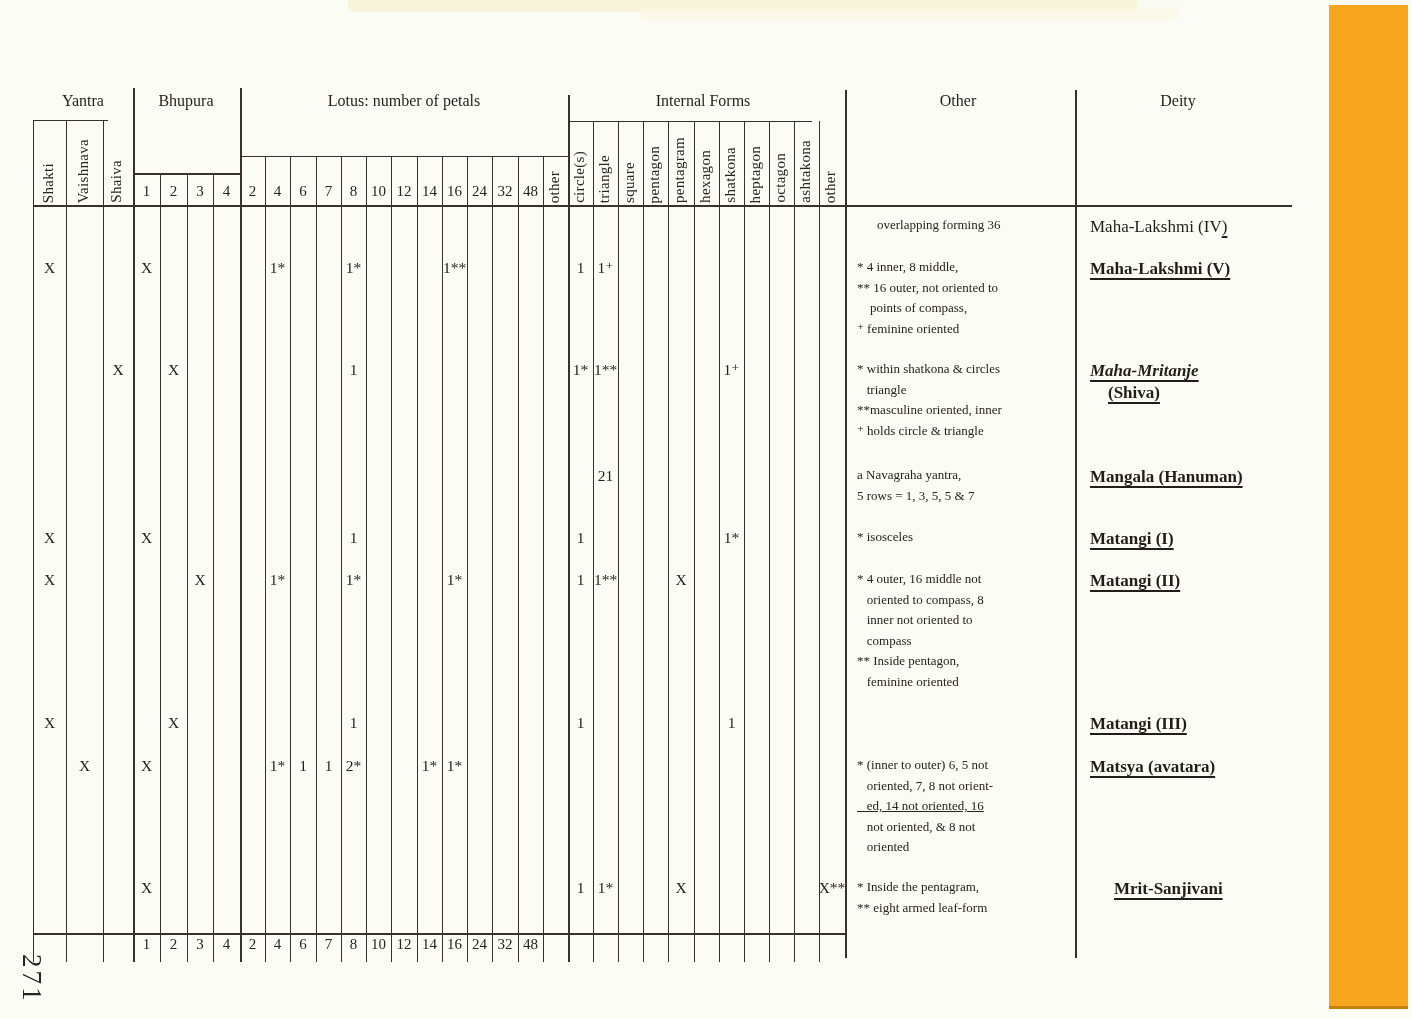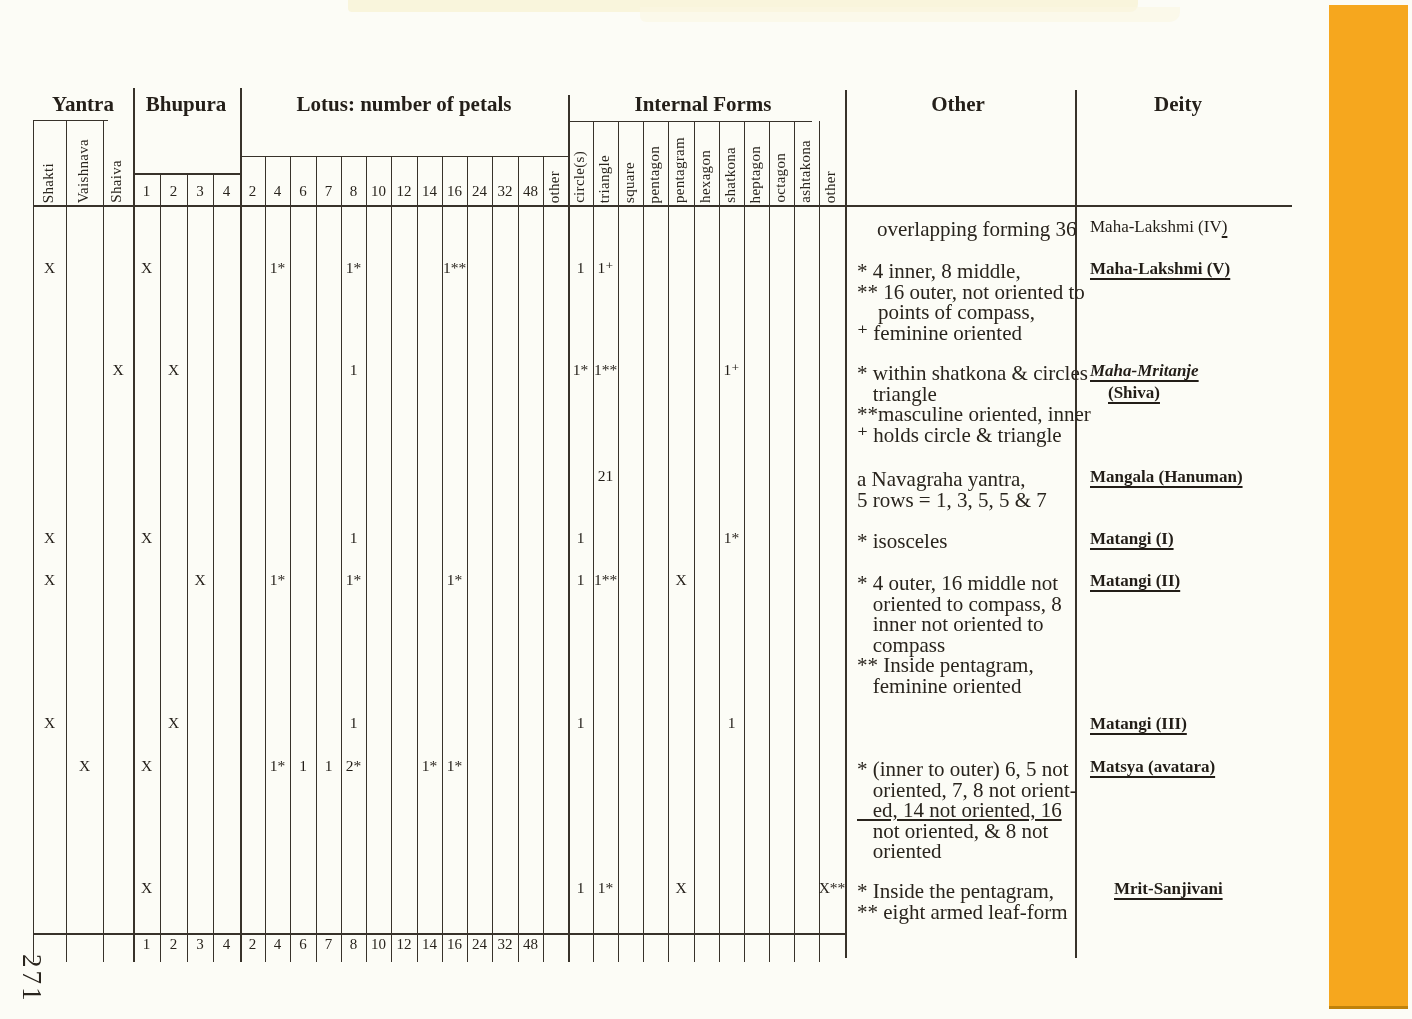--- a/index.html
+++ b/index.html
@@ -12,38 +12,38 @@
   .smudge{position:absolute;pointer-events:none;}
   #accent-bar{position:absolute;left:1329px;top:5px;width:79px;height:1001px;
     border-bottom:3px solid #c0820b;}
   #page-number{
     position:absolute;left:16px;top:954px;
     writing-mode:vertical-rl;
     font-size:27px;letter-spacing:3px;color:#29241d;
   }
   .title{
     position:absolute;transform:translateX(-50%);
-    font-weight:bold;font-size:21px;white-space:nowrap;color:#241f19;
+    font-weight:normal;font-size:16px;white-space:nowrap;color:#241f19;
   }
   .hline,.vline{position:absolute;background:#38322a;}
   .vlabel{
     position:absolute;bottom:816px;
     writing-mode:vertical-rl;transform:rotate(180deg);
     font-size:15px;letter-spacing:0.3px;white-space:nowrap;color:#29241d;
   }
   .hnum,.fnum{
     position:absolute;transform:translateX(-50%);
     font-size:15px;white-space:nowrap;color:#29241d;
   }
   .mark{
     position:absolute;transform:translateX(-50%);
     font-size:15.5px;white-space:nowrap;color:#221d17;
   }
   .other-line{
-    position:absolute;font-size:21px;white-space:pre;color:#29241d;
+    position:absolute;font-size:13px;white-space:pre;color:#29241d;
   }
   .deity-line{
     position:absolute;font-size:17px;white-space:pre;color:#221d17;
   }
   .deity-line.bold{font-weight:bold;}
   .deity-line.u{
     text-decoration:underline;
     text-decoration-thickness:2px;
     text-underline-offset:3.5px;
   }
@@ -199,21 +199,21 @@
     <div class="mark" style="left: 277.5px; top: 571px;">1*</div>
     <div class="mark" style="left: 353.5px; top: 571px;">1*</div>
     <div class="mark" style="left: 454.5px; top: 571px;">1*</div>
     <div class="mark" style="left: 580.5px; top: 571px;">1</div>
     <div class="mark" style="left: 605.5px; top: 571px;">1**</div>
     <div class="mark" style="left: 681px; top: 571px;">X</div>
     <div class="other-line" style="left: 857px; top: 571px;">* 4 outer, 16 middle not</div>
     <div class="other-line" style="left: 857px; top: 591.6px;">   oriented to compass, 8</div>
     <div class="other-line" style="left: 857px; top: 612.2px;">   inner not oriented to</div>
     <div class="other-line" style="left: 857px; top: 632.8px;">   compass</div>
-    <div class="other-line" style="left: 857px; top: 653.4px;">** Inside pentagram,</div>
+    <div class="other-line" style="left: 857px; top: 653.4px;">** Inside pentagon,</div>
     <div class="other-line" style="left: 857px; top: 674px;">   feminine oriented</div>
     <div class="deity-line bold u" style="left: 1090px; top: 571px;">Matangi (II)</div>
     <div class="mark" style="left: 49.5px; top: 714px;">X</div>
     <div class="mark" style="left: 173.5px; top: 714px;">X</div>
     <div class="mark" style="left: 353.5px; top: 714px;">1</div>
     <div class="mark" style="left: 580.5px; top: 714px;">1</div>
     <div class="mark" style="left: 731.5px; top: 714px;">1</div>
     <div class="deity-line bold u" style="left: 1090px; top: 714px;">Matangi (III)</div>
     <div class="mark" style="left: 84.5px; top: 757px;">X</div>
     <div class="mark" style="left: 146.5px; top: 757px;">X</div>

